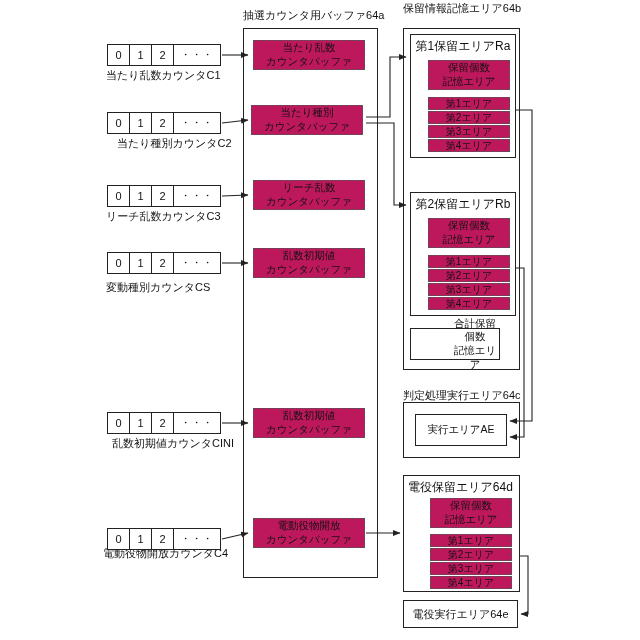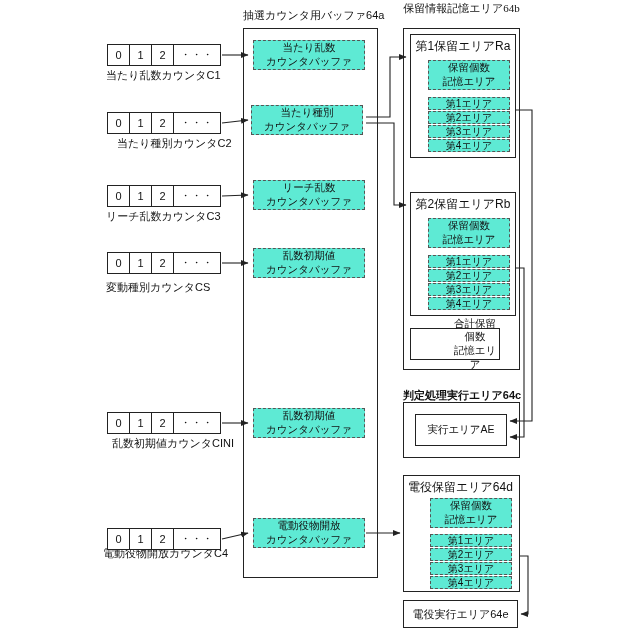--- a/index.html
+++ b/index.html
@@ -5,34 +5,34 @@
   * { margin:0; padding:0; box-sizing:border-box; }
   html,body { background:#fff; }
   body {
     width:640px; height:640px; position:relative; overflow:hidden;
     font-family:"Liberation Sans","DejaVu Sans",sans-serif; color:#111;
   }
   .abs { position:absolute; }
   .lbl { font-size:11px; white-space:nowrap;margin-top:40px; }
   .ttl { font-size:11px; white-space:nowrap; text-align:center; }
   .sbox { border:1.4px solid #222; background:#fff; }
-  .dbox { border:1.2px dashed #555; background:#5eead4; }
+  .dbox { border:1.2px dashed #555; background:#be185d; }
   .cells { display:flex; align-items:stretch; }
   .cell { width:22px; border-right:1.4px solid #222; display:flex; align-items:center; justify-content:center; font-size:11px; }
   .cell.last { flex:1; border-right:none; font-size:10px; letter-spacing:1px; }
   .two { display:flex; flex-direction:column; align-items:center; justify-content:center; text-align:center; font-size:10.5px; line-height:1.3; }
   .slot { display:flex; align-items:center; justify-content:center; font-size:10px; line-height:1; }
   .in-title { font-size:12px; white-space:nowrap; }
   svg.wires { position:absolute; left:0; top:0; pointer-events:none; }
 </style>
 </head>
 <body>
 
 <div class="abs ttl" style="left:243px;top:8px;width:135px;">抽選カウンタ用バッファ64a</div>
-<div class="abs ttl" style="left:403px;top:1px;width:117px;font-family:Liberation Serif, serif;">保留情報記憶エリア64b</div>
+<div class="abs ttl" style="left:403px;top:1px;width:117px;">保留情報記憶エリア64b</div>
 
 <div class="abs lbl" style="left:106px;top:28px;">当たり乱数カウンタC1</div>
 <div class="abs sbox cells" style="left:107px;top:44px;width:114px;height:22px;">
   <div class="cell">0</div>
   <div class="cell">1</div>
   <div class="cell">2</div>
   <div class="cell last">・・・</div>
 </div>
 
 <div class="abs lbl" style="left:117px;top:96px;">当たり種別カウンタC2</div>
@@ -124,21 +124,21 @@
 <div class="abs dbox slot" style="left:428px;top:255px;width:82px;height:13px;">第1エリア</div>
 <div class="abs dbox slot" style="left:428px;top:269px;width:82px;height:13px;">第2エリア</div>
 <div class="abs dbox slot" style="left:428px;top:283px;width:82px;height:13px;">第3エリア</div>
 <div class="abs dbox slot" style="left:428px;top:297px;width:82px;height:13px;">第4エリア</div>
 
 <div class="abs sbox two" style="left:410px;top:328px;width:90px;height:32px;padding-left:40px;">
   <span>合計保留個数</span>
   <span>記憶エリア</span>
 </div>
 
-<div class="abs ttl" style="left:403px;top:388px;width:117px;font-weight:bold;">判定処理実行エリア64c</div>
+<div class="abs ttl" style="left:403px;top:388px;width:117px;">判定処理実行エリア64c</div>
 <div class="abs sbox" style="left:403px;top:402px;width:117px;height:56px;"></div>
 <div class="abs sbox" style="left:415px;top:414px;width:92px;height:32px;display:flex;align-items:center;justify-content:center;font-size:10.5px;">実行エリアAE</div>
 
 <div class="abs sbox" style="left:403px;top:475px;width:117px;height:117px;"></div>
 <div class="abs in-title" style="left:408px;top:479px;">電役保留エリア64d</div>
 <div class="abs dbox two" style="left:430px;top:498px;width:82px;height:30px;">
   <span>保留個数</span>
   <span>記憶エリア</span>
 </div>
 <div class="abs dbox slot" style="left:430px;top:534px;width:82px;height:13px;">第1エリア</div>

